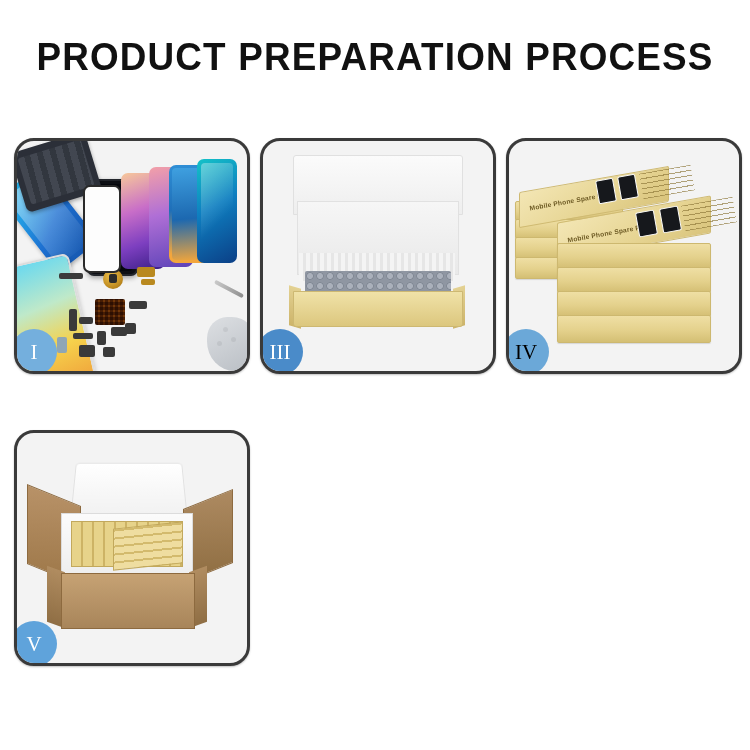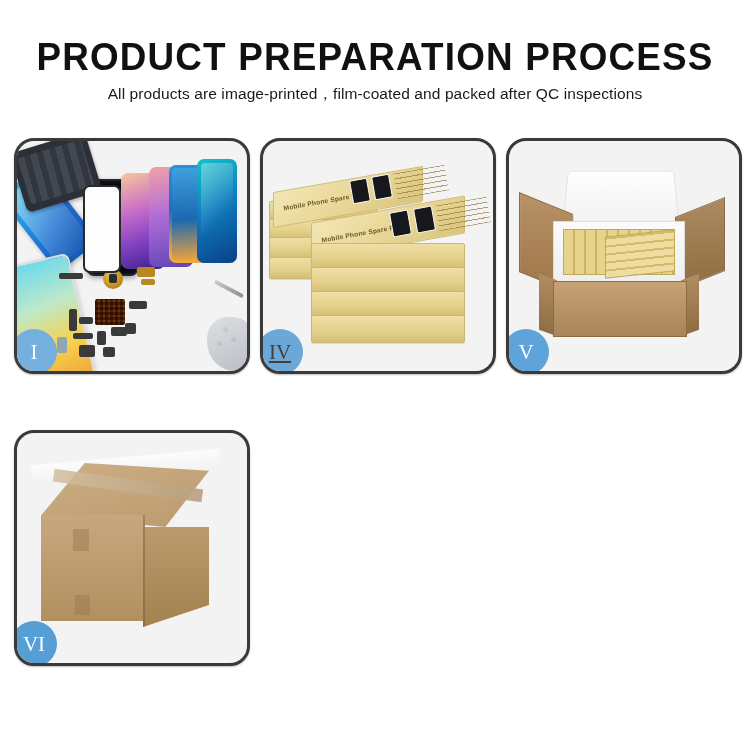--- a/index.html
+++ b/index.html
@@ -38,21 +38,21 @@
 
   .badge{
     position:absolute;left:-6px;bottom:-4px;width:46px;height:46px;
     border-radius:50%;display:flex;align-items:center;justify-content:center;
     font-family:"Liberation Serif",serif;font-size:21px;line-height:1;
     z-index:40;
   }
   .b1{background:#74afdd;color:#ffffff;}
   .b2{background:#4f92cf;color:#ffffff;}
   .b3{background:#4a8bc9;color:#ffffff;}
-  .b4{background:#6ba8d8;color:#404040;text-decoration:underline;}
+  .b4{background:#6ba8d8;color:#000000;}
   .b5{background:#5fa3db;color:#ffffff;}
   .b6{background:#569ed6;color:#ffffff;}
 
   
   .ph{position:absolute;border-radius:7px;}
   .ph-blue{left:6px;top:30px;width:52px;height:96px;
     background:linear-gradient(150deg,#27c6f5,#1d6fd0 55%,#1552a8);
     transform:rotate(-38deg);box-shadow:0 2px 4px rgba(0,0,0,.3);}
   .ph-blue:after{content:"";position:absolute;inset:5px;border-radius:4px;
     background:linear-gradient(160deg,rgba(255,255,255,.45),rgba(255,255,255,0));}
@@ -191,21 +191,20 @@
   .c-wrap{position:absolute;left:14px;top:24px;width:190px;height:20px;
     background:linear-gradient(180deg,rgba(255,255,255,.75),rgba(235,238,240,.25));
     transform:rotate(-5deg);border-radius:3px;}
 </style>
 </head>
 <body>
 
 <div class="page">
 
   <div class="title">PRODUCT PREPARATION PROCESS</div>
-  <div class="subtitle">All products are image-printed，film-coated and packed after QC inspections</div>
 
   <div class="grid">
 
     <div class="panel">
       <div class="stage">
         <div class="ph ph-blue"></div>
         <div class="ph ph-black"></div>
         <div class="ph ph-white"></div>
         <div class="ph ph-purple"></div>
         <div class="ph ph-rose"></div>
@@ -235,20 +234,34 @@
         <div class="screw" style="left:214px;top:196px;"></div>
         <div class="screw" style="left:200px;top:200px;"></div>
         <div class="hand"></div>
       </div>
       <div class="badge b1">
         <span>I</span>
       </div>
     </div>
 
 
+    <div class="panel">
+      <div class="stage">
+        <div class="b3lid"></div>
+        <div class="b3back"></div>
+        <div class="b3foam"></div>
+        <div class="b3items"></div>
+        <div class="b3left"></div>
+        <div class="b3right"></div>
+        <div class="b3front"></div>
+      </div>
+      <div class="badge b3">
+        <span>III</span>
+      </div>
+    </div>
 
     <div class="panel">
       <div class="stage">
         <div class="stack">
           <div class="sbox" style="left:0px;top:44px;width:106px;height:18px;"></div>
           <div class="sbox" style="left:0px;top:62px;width:106px;height:18px;"></div>
           <div class="sbox" style="left:0px;top:80px;width:106px;height:20px;"></div>
           <div class="sbox" style="left:0px;top:100px;width:106px;height:20px;"></div>
 
           <div class="slid" style="left:4px;top:22px;width:148px;height:34px;"></div>
@@ -284,30 +297,15 @@
         <div class="v-inner2"></div>
         <div class="v-fl"></div>
         <div class="v-fr"></div>
         <div class="v-front"></div>
       </div>
       <div class="badge b5">
         <span>V</span>
       </div>
     </div>
 
-    <div class="panel">
-      <div class="stage">
-        <div class="c-wrap"></div>
-        <div class="c-top"></div>
-        <div class="c-tape"></div>
-        <div class="c-left"></div>
-        <div class="c-right"></div>
-        <div class="c-seam"></div>
-        <div class="c-tab" style="left:56px;top:96px;width:16px;height:22px;"></div>
-        <div class="c-tab" style="left:58px;top:162px;width:15px;height:20px;"></div>
-      </div>
-      <div class="badge b6">
-        <span>VI</span>
-      </div>
-    </div>
 
   </div>
 </div>
 
 </body></html>

